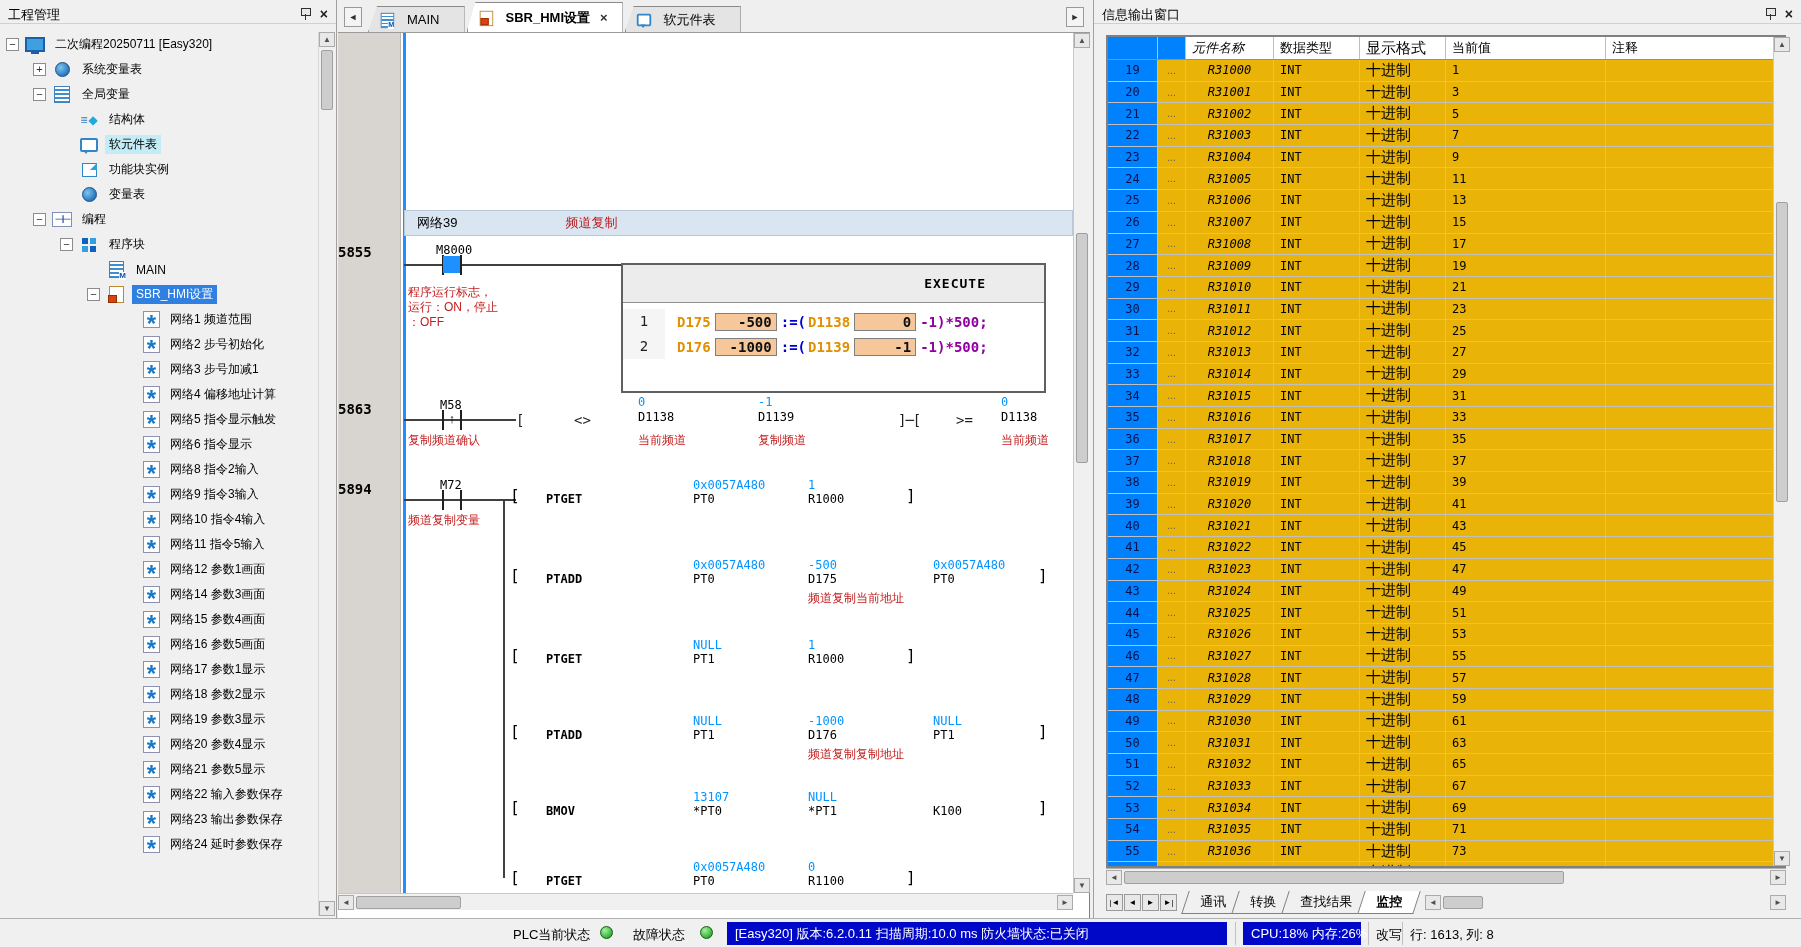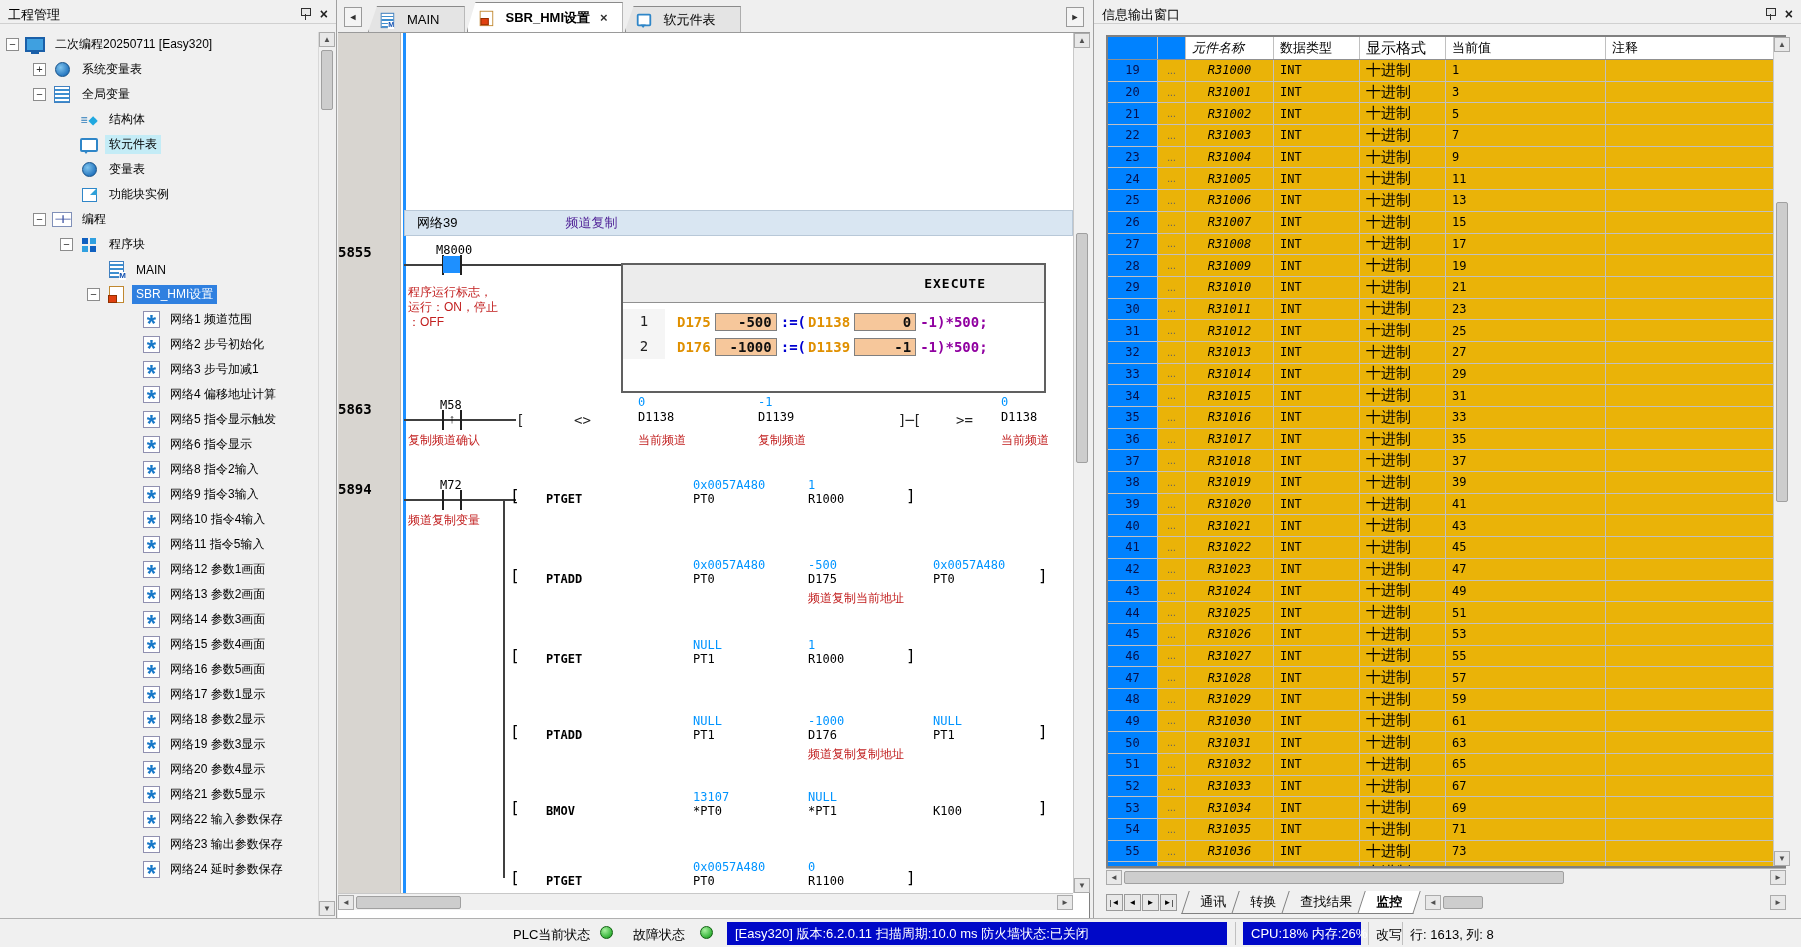--- a/index.html
+++ b/index.html
@@ -61,21 +61,21 @@
   .tab { height:26px; display:flex; align-items:center; gap:6px; padding:0 14px 0 10px; border:1px solid #8A8A8A; border-bottom:none; background:#E4E4E4; clip-path:polygon(9px 0, 100% 0, 100% 100%, 0 100%); margin-right:2px; font-size:13px; }
   .tab[data-active="true"] { background:#FFF; height:30px; font-weight:bold; }
   .tab .ticon { width:16px; flex:0 0 16px; transform:scale(.9); }
   .tab-close { font-size:13px; font-weight:bold; color:#303030; margin-left:4px; }
   #canvas { left:0; top:33px; width:735px; height:860px; background:#FFF; overflow:hidden; }
   #rung-margin { left:0; top:0; width:63px; height:860px; background:#D8D5D0; border-right:1px solid #B8B5B0; }
   #power-rail { left:65px; top:0; width:3px; height:860px; background:#1E90FF; }
   .rung-no { position:absolute; left:0; width:58px; font-family:"DejaVu Sans Mono", monospace; font-weight:bold; font-size:14px; }
   #net-header { left:66px; top:177px; width:669px; height:26px; background:#D9E6F2; border:1px solid #B8C8D8; display:flex; align-items:center; }
   #net-header .net-no { margin-left:12px; font-size:13px; }
-  #net-header .net-title { margin-left:108px; color:#4c1d95; font-size:13px; }
+  #net-header .net-title { margin-left:108px; color:#b91c1c; font-size:13px; }
   .wire { position:absolute; height:2px; background:#404040; }
   .vwire { position:absolute; width:2px; background:#404040; }
   .contact { position:absolute; width:36px; height:20px; }
   .contact .bar { position:absolute; top:0; width:2px; height:20px; background:#202020; }
   .contact .bar.l { left:8px; } .contact .bar.r { right:8px; }
   .contact.energized::after { content:""; position:absolute; left:9px; top:1px; width:17px; height:17px; background:#1E90FF; }
   .contact .edge { position:absolute; left:12px; top:1px; width:12px; text-align:center; font-size:13px; font-weight:bold; }
   .cmt { position:absolute; color:#C22020; font-size:12px; line-height:15px; }
   .clabel { position:absolute; font-family:"DejaVu Sans Mono", monospace; font-size:12px; }
   .lval { position:absolute; font-family:"DejaVu Sans Mono", monospace; font-size:12px; color:#0094FF; }
@@ -185,28 +185,28 @@
       </div>
         <div class="trow" data-level="2" data-state="highlight">
         <span class="t-indent"></span>
         <span class="expander"></span>
         <span class="ticon" data-icon="speech"></span>
         <span class="tlabel">软元件表</span>
       </div>
         <div class="trow" data-level="2" data-state="none">
         <span class="t-indent"></span>
         <span class="expander"></span>
+        <span class="ticon" data-icon="cube"></span>
+        <span class="tlabel">功能块实例</span>
+      </div>
+        <div class="trow" data-level="2" data-state="none">
+        <span class="t-indent"></span>
+        <span class="expander"></span>
         <span class="ticon" data-icon="globe"></span>
         <span class="tlabel">变量表</span>
-      </div>
-        <div class="trow" data-level="2" data-state="none">
-        <span class="t-indent"></span>
-        <span class="expander"></span>
-        <span class="ticon" data-icon="cube"></span>
-        <span class="tlabel">功能块实例</span>
       </div>
         <div class="trow" data-level="1" data-state="none">
         <span class="t-indent"></span>
         <span class="expander">−</span>
         <span class="ticon" data-icon="contact"></span>
         <span class="tlabel">编程</span>
       </div>
         <div class="trow" data-level="2" data-state="none">
         <span class="t-indent"></span>
         <span class="expander">−</span>
@@ -283,26 +283,20 @@
         <span class="t-indent"></span>
         <span class="expander"></span>
         <span class="ticon" data-icon="network"></span>
         <span class="tlabel">网络11 指令5输入</span>
       </div>
         <div class="trow" data-level="4" data-state="none">
         <span class="t-indent"></span>
         <span class="expander"></span>
         <span class="ticon" data-icon="network"></span>
         <span class="tlabel">网络12 参数1画面</span>
-      </div>
-        <div class="trow" data-level="4" data-state="none">
-        <span class="t-indent"></span>
-        <span class="expander"></span>
-        <span class="ticon" data-icon="network"></span>
-        <span class="tlabel">网络13 参数2画面</span>
       </div>
         <div class="trow" data-level="4" data-state="none">
         <span class="t-indent"></span>
         <span class="expander"></span>
         <span class="ticon" data-icon="network"></span>
         <span class="tlabel">网络14 参数3画面</span>
       </div>
         <div class="trow" data-level="4" data-state="none">
         <span class="t-indent"></span>
         <span class="expander"></span>

